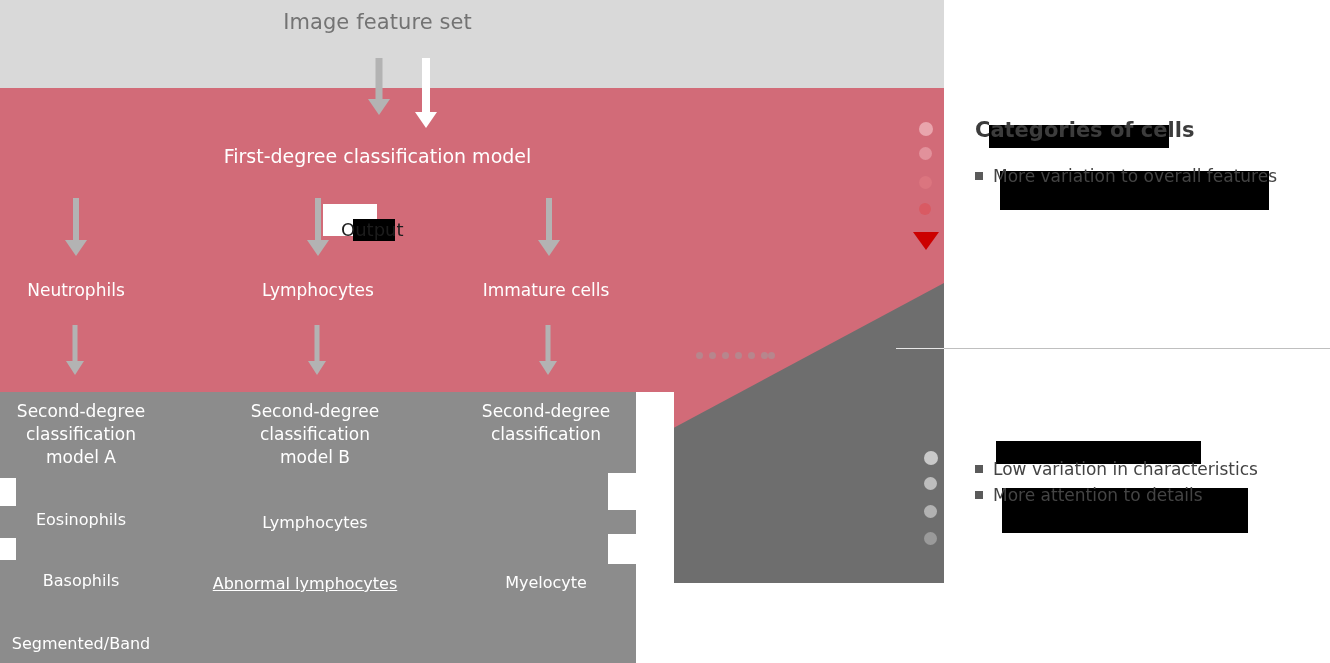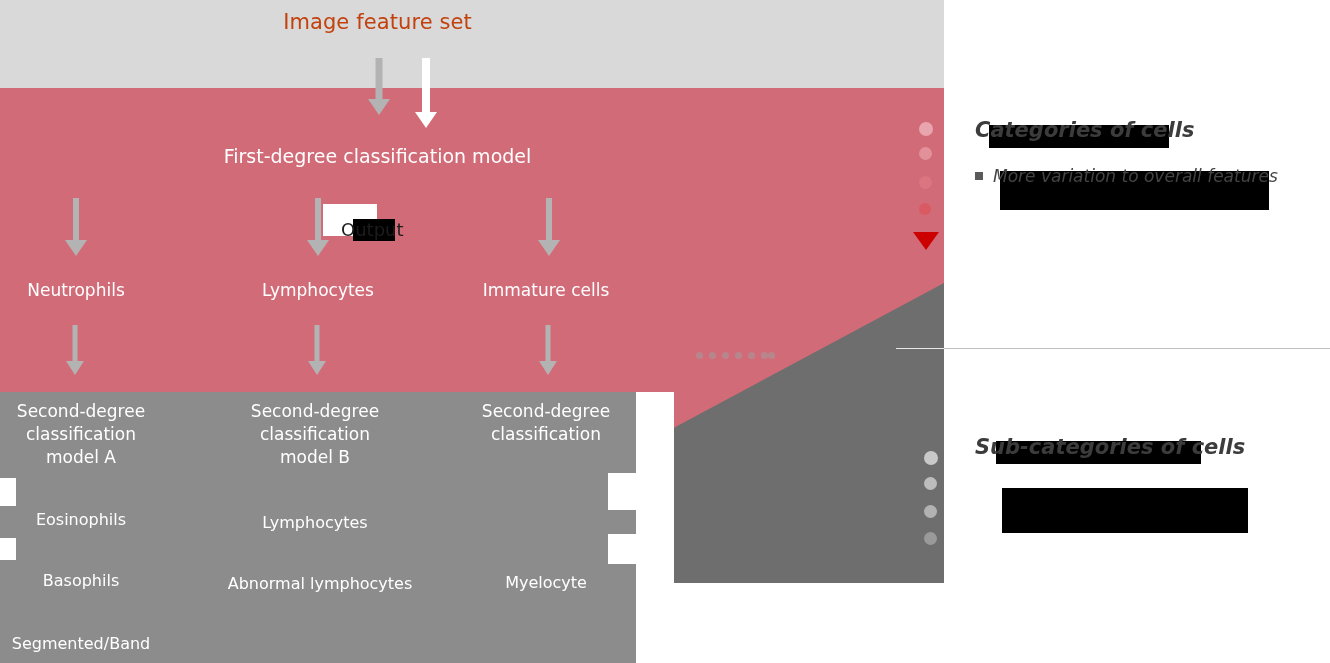--- a/index.html
+++ b/index.html
@@ -66,21 +66,21 @@
     background: #e8e8e8;
   }
 
   
   .header-title {
     position: absolute;
     left: 0; top: 10px;
     width: 755px;
     text-align: center;
     font-size: 21px;
-    color: #c2410c;
+    color: #737373;
     letter-spacing: .1px;
   }
 
   
   .arrow { position: absolute; }
   .arrow .shaft {
     position: absolute;
     left: 50%;
     transform: translateX(-50%);
     top: 0;
@@ -194,21 +194,21 @@
     text-align: center;
     font-size: 16px;
     line-height: 22px;
     color: #ffffff;
     white-space: nowrap;
   }
   .sub-a1 { left: -19px; top: 509px; width: 200px; }
   .sub-a2 { left: -19px; top: 570px; width: 200px; }
   .sub-a3 { left: -19px; top: 633px; width: 200px; }
   .sub-b1 { left: 215px; top: 512px; width: 200px; }
-  .sub-b2 { left: 220px; top: 573px; width: 200px; white-space: normal; }
+  .sub-b2 { left: 205px; top: 573px; width: 200px; white-space: normal; text-decoration: underline; }
   .sub-c1 { left: 446px; top: 511px; width: 200px; }
   .sub-c2 { left: 446px; top: 572px; width: 200px; }
   .sub-c3 { left: 446px; top: 633px; width: 200px; }
 
   
   .dot { position: absolute; border-radius: 50%; }
 
   .dots-pink .dot { left: 919px; }
   .dp1 { top: 122px; width: 14px; height: 14px; background: #e9a5ad; }
   .dp2 { top: 147px; width: 13px; height: 13px; background: #e2919b; }
@@ -233,21 +233,21 @@
   .dotrun { position: absolute; left: 696px; top: 352px; }
   .dotrun .d {
     position: absolute;
     width: 7px; height: 7px;
     border-radius: 50%;
     background: #b7868d;
     top: 0;
   }
 
   
-  .rpanel { position: absolute; font-style: italic; }
+  .rpanel { position: absolute; }
   .rpanel-top { left: 975px; top: 118px; width: 350px; }
   .rpanel-bot { left: 975px; top: 435px; width: 350px; }
 
   .rtitle {
     position: relative;
     font-size: 21px;
     font-weight: bold;
     color: #3c3c3c;
     white-space: nowrap;
     z-index: 2;
@@ -413,16 +413,25 @@
     <div class="rtitle">Categories of cells</div>
     <div class="rbullets">
       <div class="rbullet">
         <span class="sq"></span>
         <span>More variation to overall features</span>
       </div>
     </div>
   </div>
 
   <div class="rpanel rpanel-bot">
-    <div class="rtitle">Sub-categories of cells</div>
+    <div class="rbullets">
+      <div class="rbullet">
+        <span class="sq"></span>
+        <span>Low variation in characteristics</span>
+      </div>
+      <div class="rbullet">
+        <span class="sq"></span>
+        <span>More attention to details</span>
+      </div>
+    </div>
   </div>
 
 </div>
 
 </body></html>

